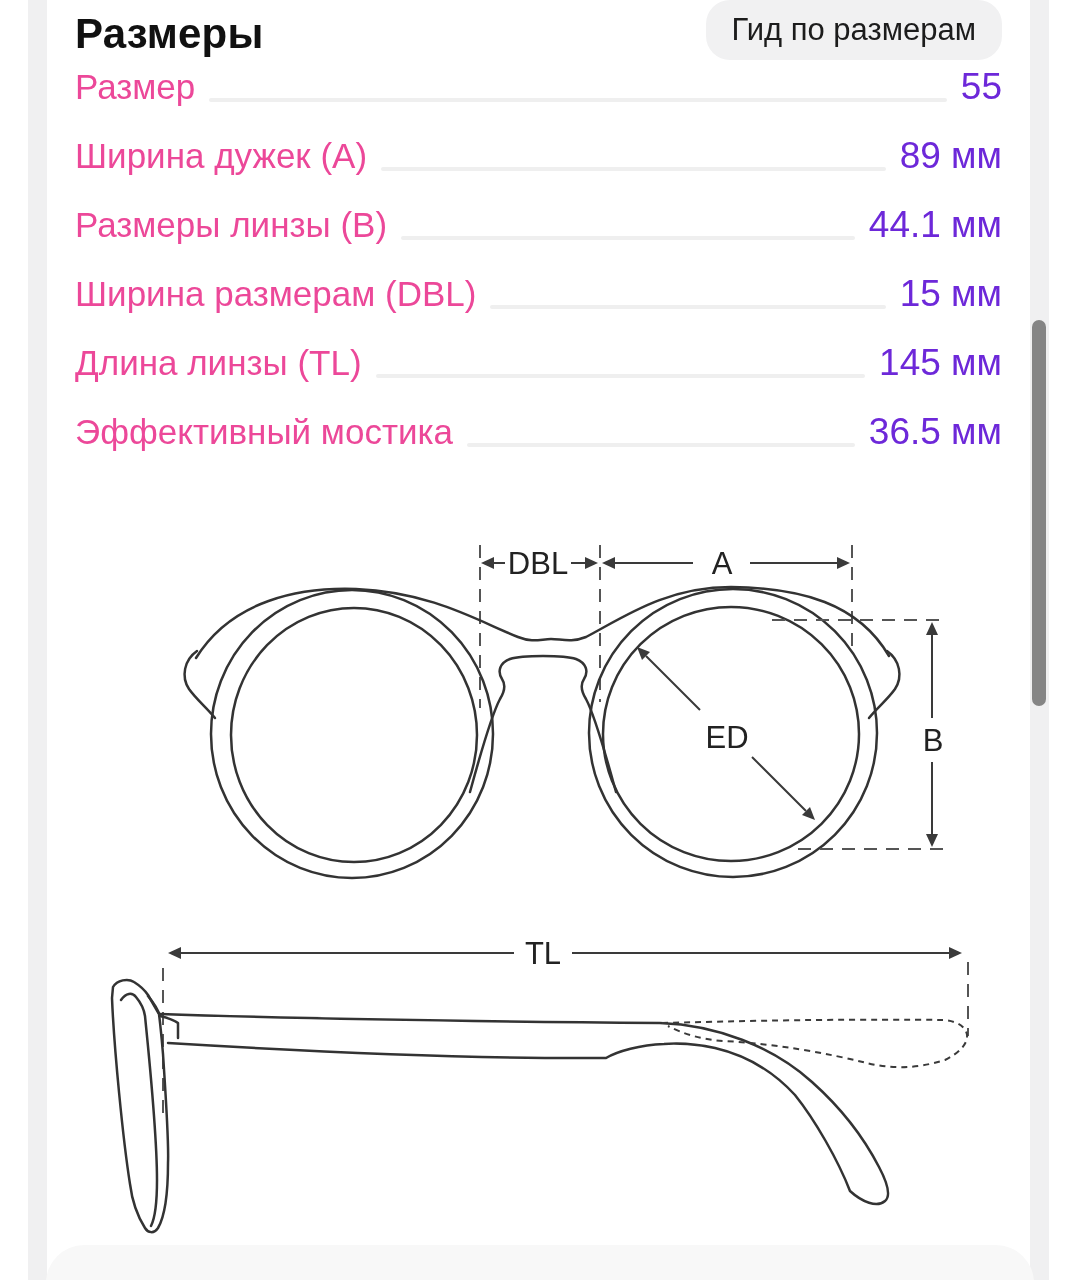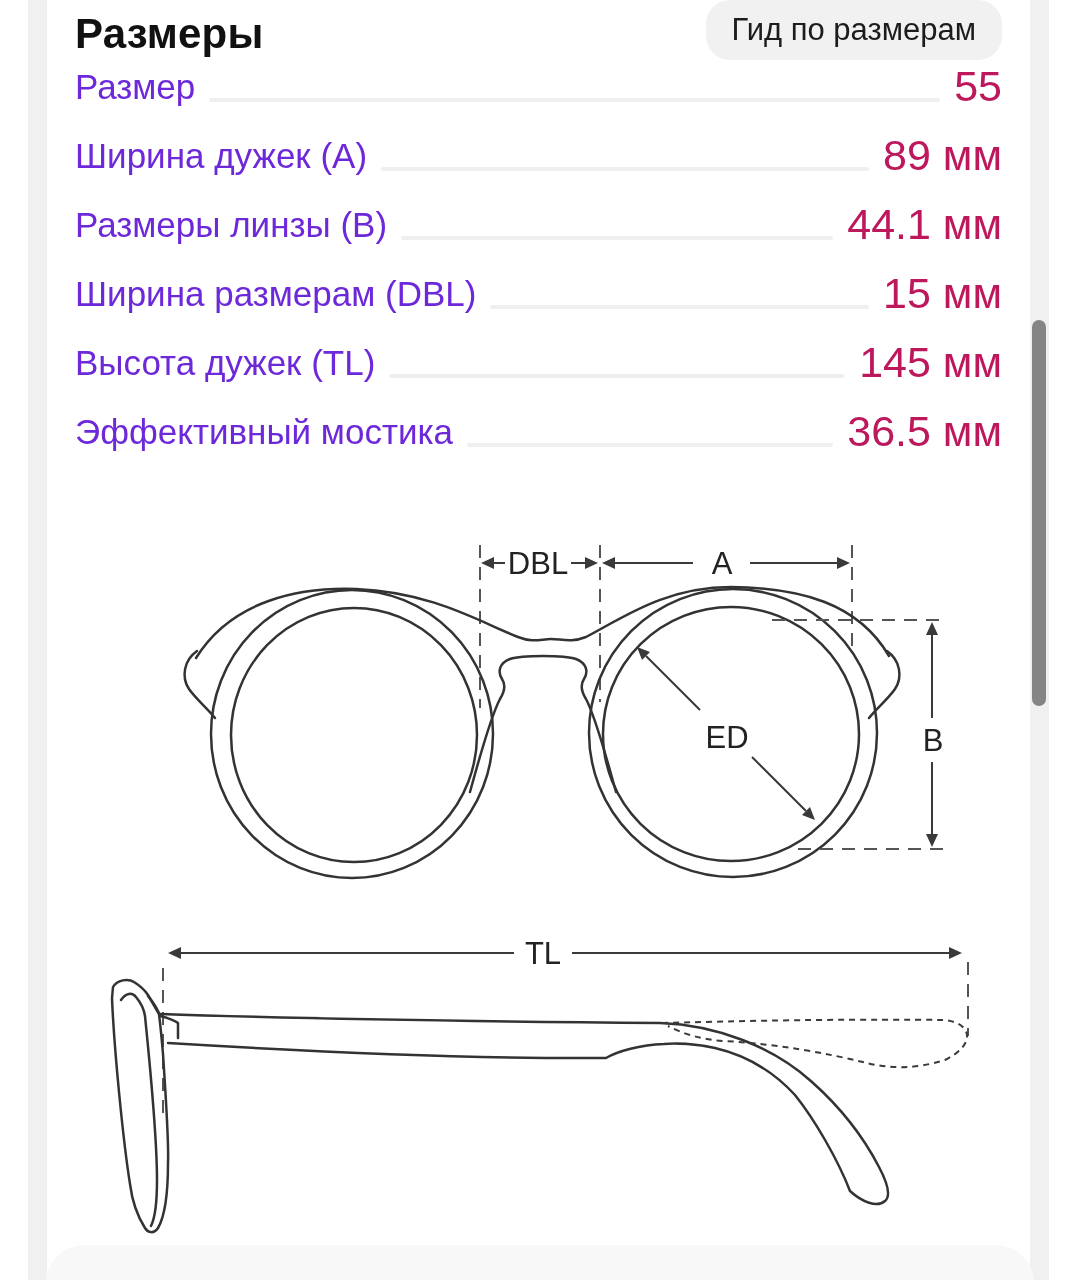--- a/index.html
+++ b/index.html
@@ -30,26 +30,26 @@
   .size-guide-btn{
     position:absolute;right:0;top:-16px;height:60px;
     display:flex;align-items:center;padding:0 26px;
     background:#f1f1f2;border:none;border-radius:24px;
     font-family:"Liberation Sans", sans-serif;
     font-size:31px;color:#1c1c1c;cursor:pointer;white-space:nowrap;
   }
   
   .rows{position:absolute;left:75px;right:78px;top:52px;}
   .row{display:flex;align-items:center;height:69px;}
-  .row .label{font-size:35px;color:#6d28d9;white-space:nowrap;}
+  .row .label{font-size:35px;color:#ec4899;white-space:nowrap;}
   .row .leader{
     flex:1;height:4px;background:#efefef;border-radius:2px;
     margin:0 14px;position:relative;top:13px;min-width:30px;
   }
-  .row .value{font-size:43px;color:#be185d;white-space:nowrap;}
+  .row .value{font-size:37px;color:#6d28d9;white-space:nowrap;}
   
   .diagram{position:absolute;left:0;top:530px;}
   .sketch{stroke:#333;stroke-width:2.5;fill:none;stroke-linecap:round;stroke-linejoin:round;}
   .dim{stroke:#3a3a3a;stroke-width:2;fill:none;}
   .dash{stroke:#555;stroke-width:2;fill:none;stroke-dasharray:13 9;}
   .ghost{stroke:#3a3a3a;stroke-width:2;fill:none;stroke-dasharray:6 5;}
   .arrow{fill:#3a3a3a;stroke:none;}
   .dimtext{
     font-family:"Liberation Sans", sans-serif;font-size:31px;fill:#222;
     text-anchor:middle;
@@ -84,21 +84,21 @@
     <span class="label">Размеры линзы (B)</span>
     <span class="leader"></span>
     <span class="value">44.1 мм</span>
   </div>
   <div class="row">
     <span class="label">Ширина размерам (DBL)</span>
     <span class="leader"></span>
     <span class="value">15 мм</span>
   </div>
   <div class="row">
-    <span class="label">Высота дужек (TL)</span>
+    <span class="label">Длина линзы (TL)</span>
     <span class="leader"></span>
     <span class="value">145 мм</span>
   </div>
   <div class="row">
     <span class="label">Эффективный мостика</span>
     <span class="leader"></span>
     <span class="value">36.5 мм</span>
   </div>
 </div>
 

